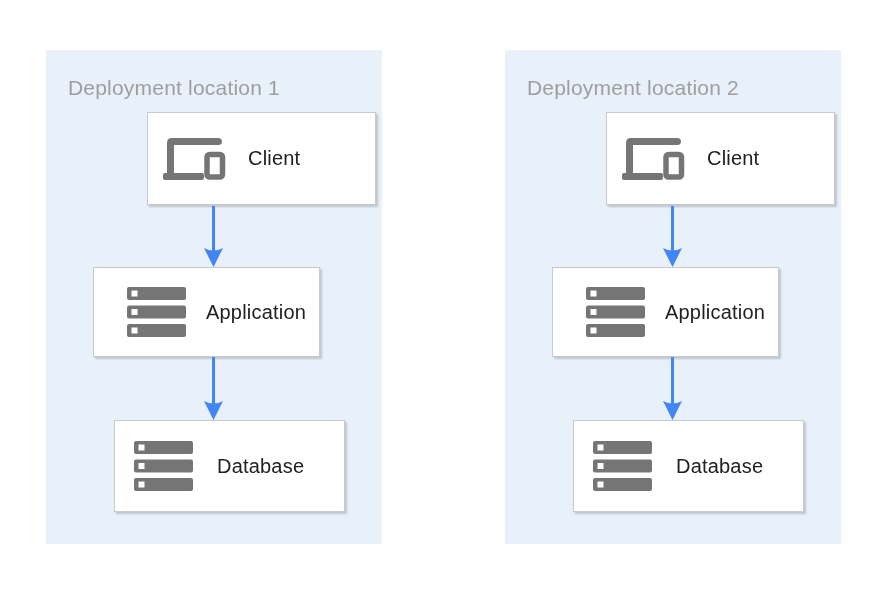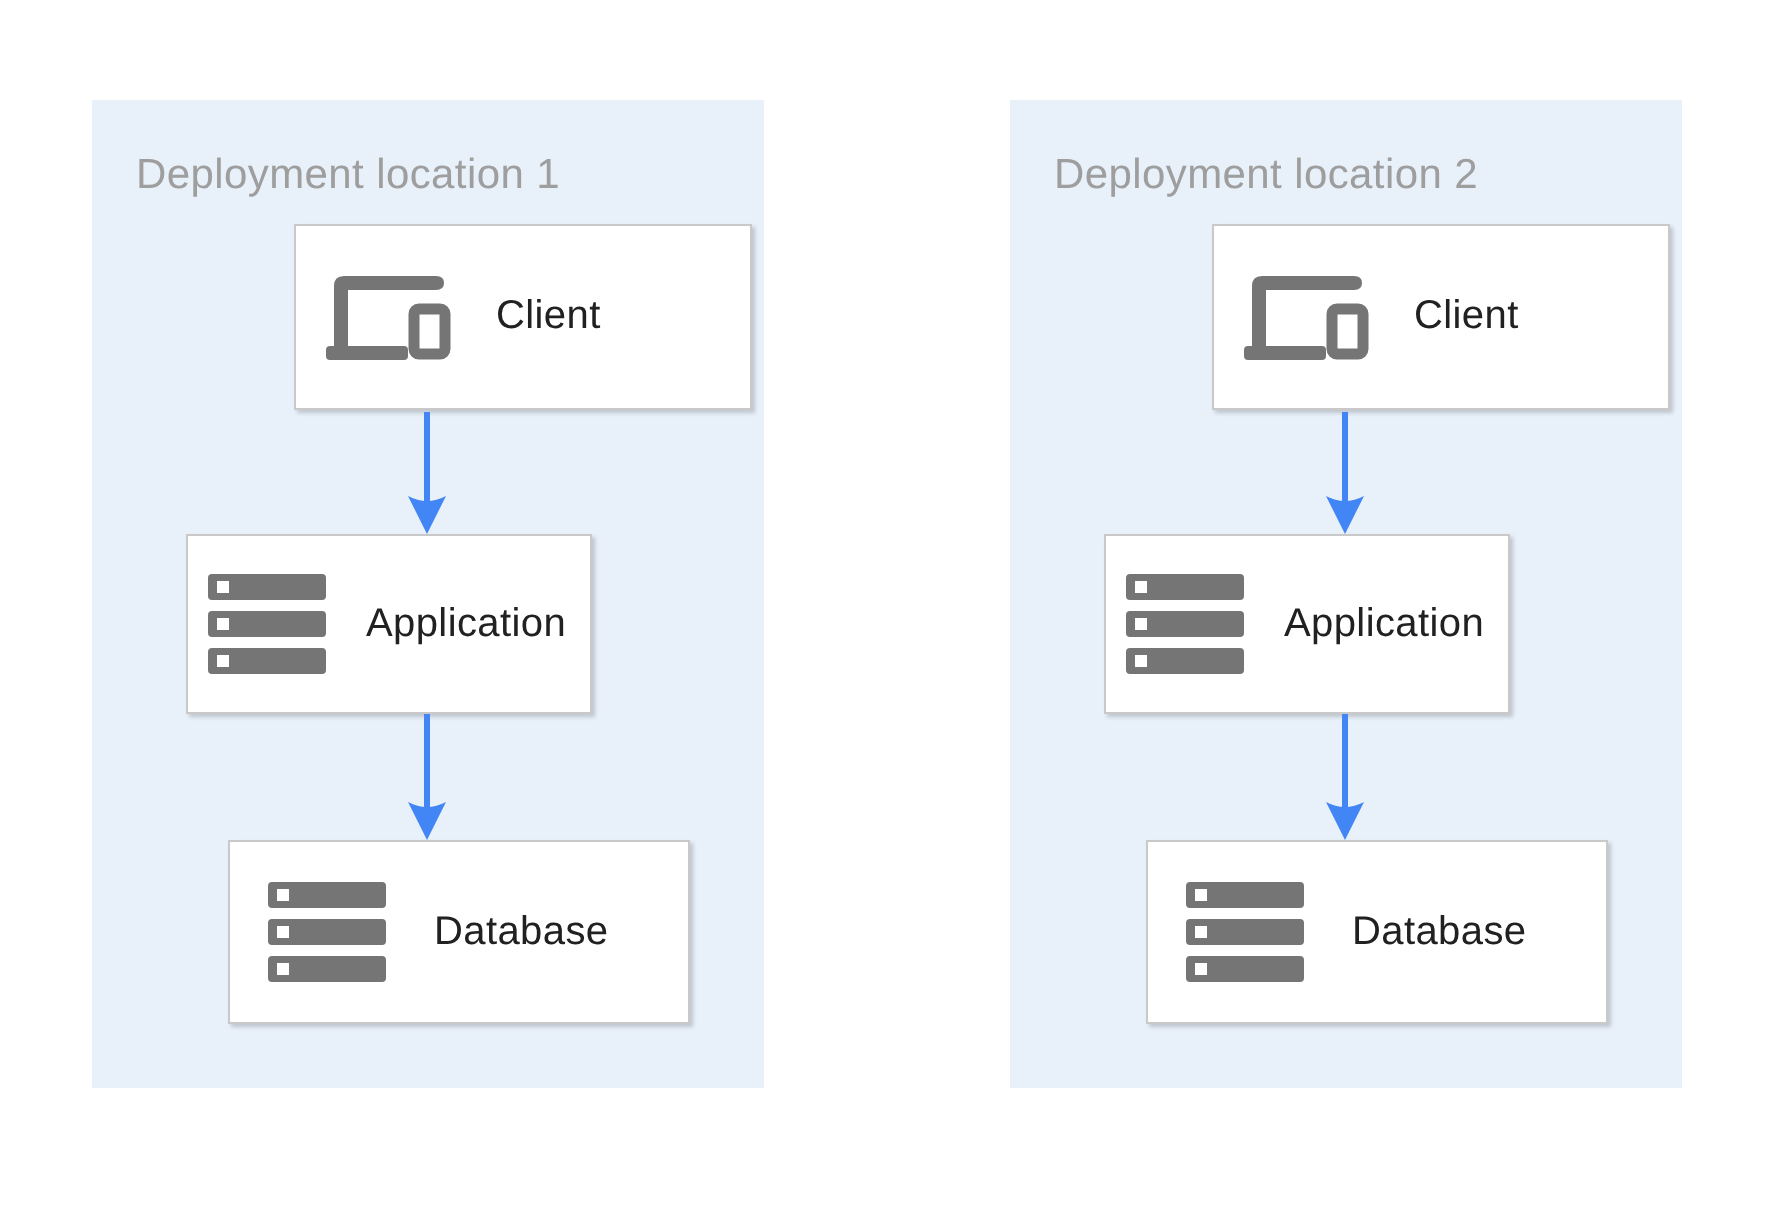--- a/index.html
+++ b/index.html
@@ -36,21 +36,21 @@
   .node {
     position: absolute;
     background: #ffffff;
     border: 1px solid #c9c9c9;
     box-shadow: 1.5px 1.5px 2px rgba(0,0,0,0.18);
     box-sizing: border-box;
     display: flex;
     align-items: center;
   }
   .node-client      { left: 53px; top: 62px;  width: 229px; height: 93px; padding-left: 15px; gap: 22px; margin-left: 48px; }
-  .node-application { left: 47px; top: 217px; width: 203px; height: 90px; padding-left: 10px; gap: 20px; }
+  .node-application { left: 47px; top: 217px; width: 227px; height: 90px; padding-left: 33px; gap: 20px; }
   .node-database    { left: 68px; top: 370px; width: 231px; height: 92px; padding-left: 19px; gap: 24px; }
 
   .node-label {
     font-size: 20px;
     color: #212121;
     letter-spacing: 0.2px;
     white-space: nowrap;
   }
 
   .icon { flex: 0 0 auto; display: block; line-height: 0; }

